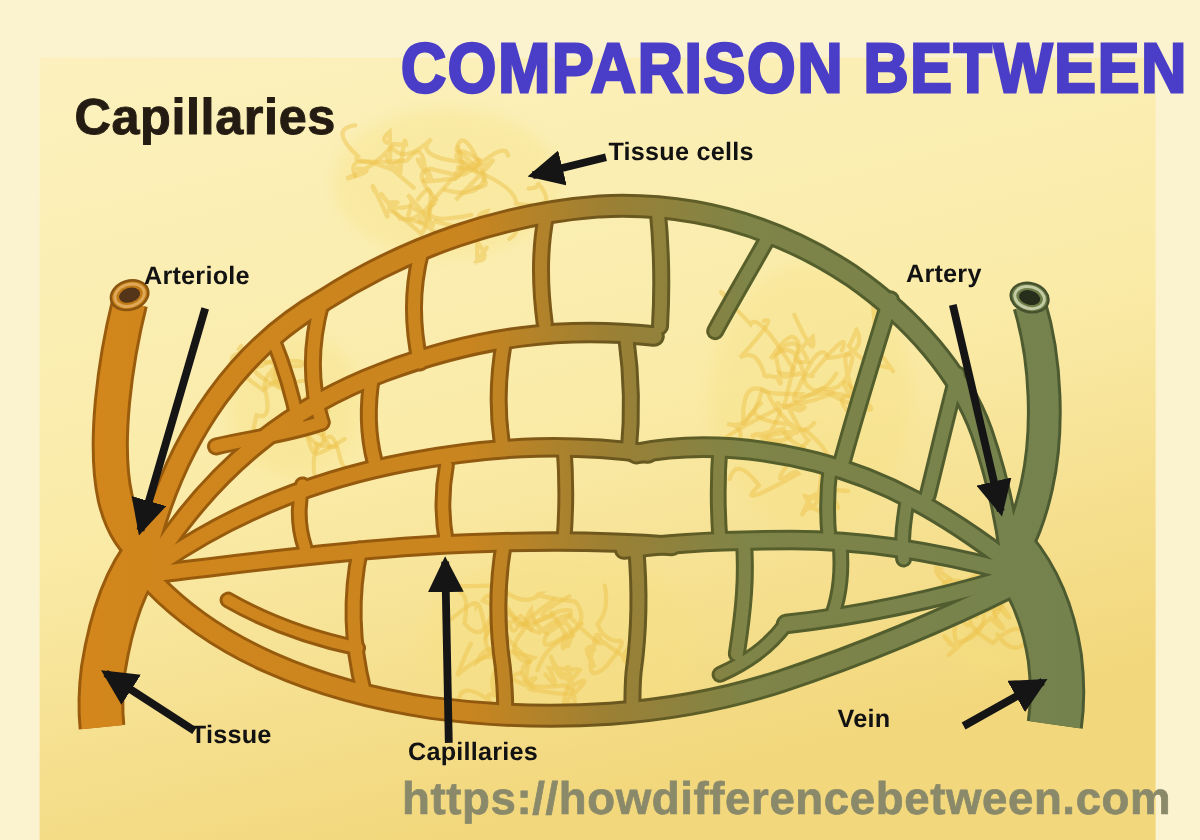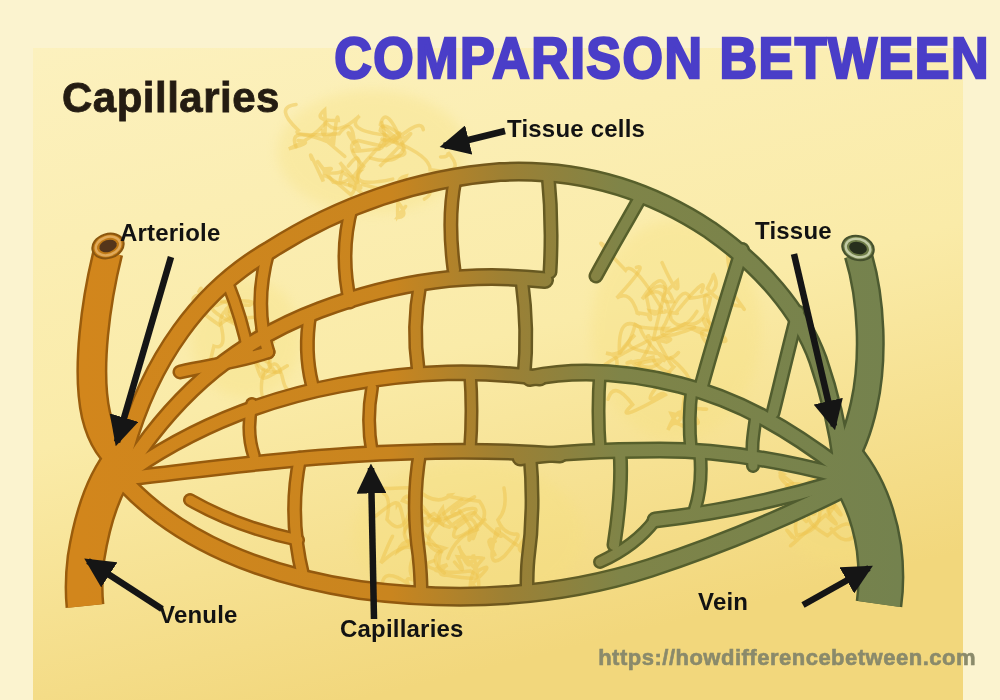--- a/index.html
+++ b/index.html
@@ -3,39 +3,39 @@
 <meta charset="utf-8">
 <style>
   html,body{margin:0;padding:0;}
   body{
     width:1000px;height:700px;position:relative;overflow:hidden;
     font-family:"Liberation Sans", sans-serif;
     background:var(--c-bg,#FBF3CF);
   }
   svg.scene{position:absolute;left:0;top:0;}
   .label{
-    position:absolute;font-weight:bold;font-size:24px;
+    position:absolute;font-weight:bold;font-size:21px;
     color:var(--c-label,#121212);white-space:nowrap;letter-spacing:0.2px;
   }
   .page-title{
     position:absolute;top:24px;right:10px;
     font-size:52px;font-weight:bold;white-space:nowrap;
     color:var(--c-title,#4A3EC8);
     -webkit-text-stroke:2.2px var(--c-title,#4A3EC8);
     letter-spacing:1.5px;
     transform:scaleY(1.12);transform-origin:top right;
   }
   .heading{
     position:absolute;top:74px;left:62px;
     font-size:42px;font-weight:bold;color:#241C12;
     -webkit-text-stroke:0.8px #241C12;letter-spacing:0.5px;
   }
   .watermark{
     position:absolute;top:645px;right:24px;
-    font-size:22px;font-weight:bold;letter-spacing:0.5px;
+    font-size:38px;font-weight:bold;letter-spacing:0.5px;
     color:var(--c-watermark,#8A8A6B);
     -webkit-text-stroke:0.6px var(--c-watermark,#8A8A6B);
   }
 </style>
 </head>
 <body>
 
 <svg class="scene" width="1000" height="700" viewBox="0 0 1000 700">
   <defs>
     <linearGradient id="bgGrad" x1="0" y1="0" x2="0.35" y2="1">
@@ -205,18 +205,18 @@
     <path d="M374,619 L371,468" marker-end="url(#ah)"></path>
     <path d="M803,605 L869,568" marker-end="url(#ah)"></path>
   </g>
 </svg>
 
 <div class="page-title">COMPARISON BETWEEN</div>
 <div class="heading">Capillaries</div>
 
 <div class="label" style="left:507px;top:115px">Tissue cells</div>
 <div class="label" style="left:120px;top:219px">Arteriole</div>
-<div class="label" style="left:755px;top:217px">Tissue</div>
-<div class="label" style="left:159px;top:601px">Venule</div>
+<div class="label" style="left:755px;top:217px">Artery</div>
+<div class="label" style="left:159px;top:601px">Tissue</div>
 <div class="label" style="left:340px;top:615px">Capillaries</div>
 <div class="label" style="left:698px;top:588px">Vein</div>
 
 <div class="watermark">https://howdifferencebetween.com</div>
 
 </body></html>

